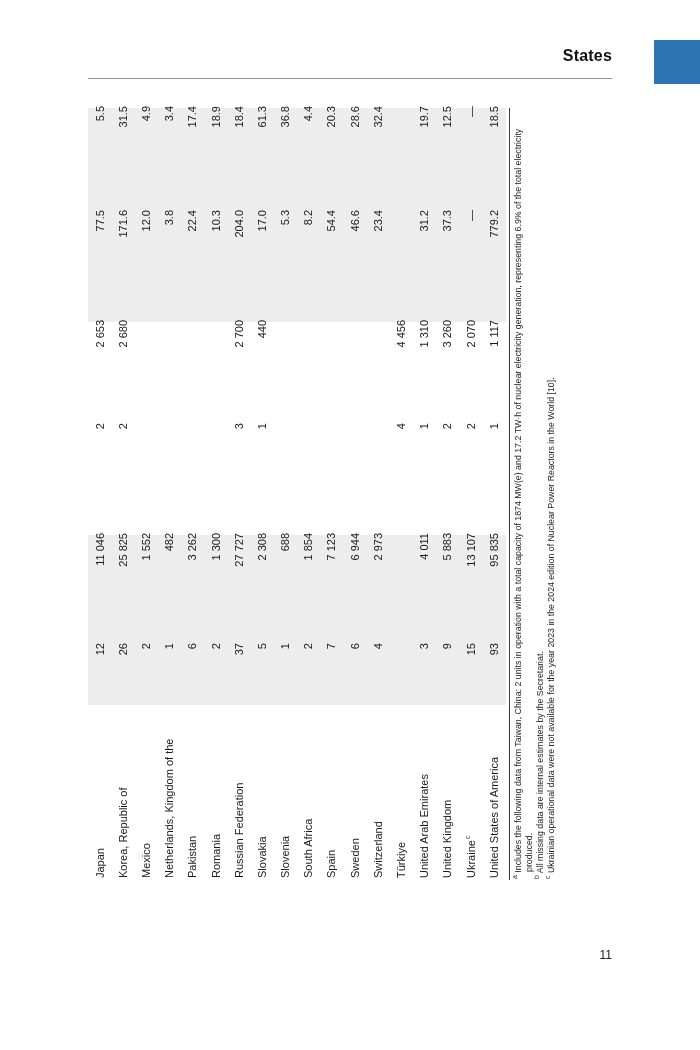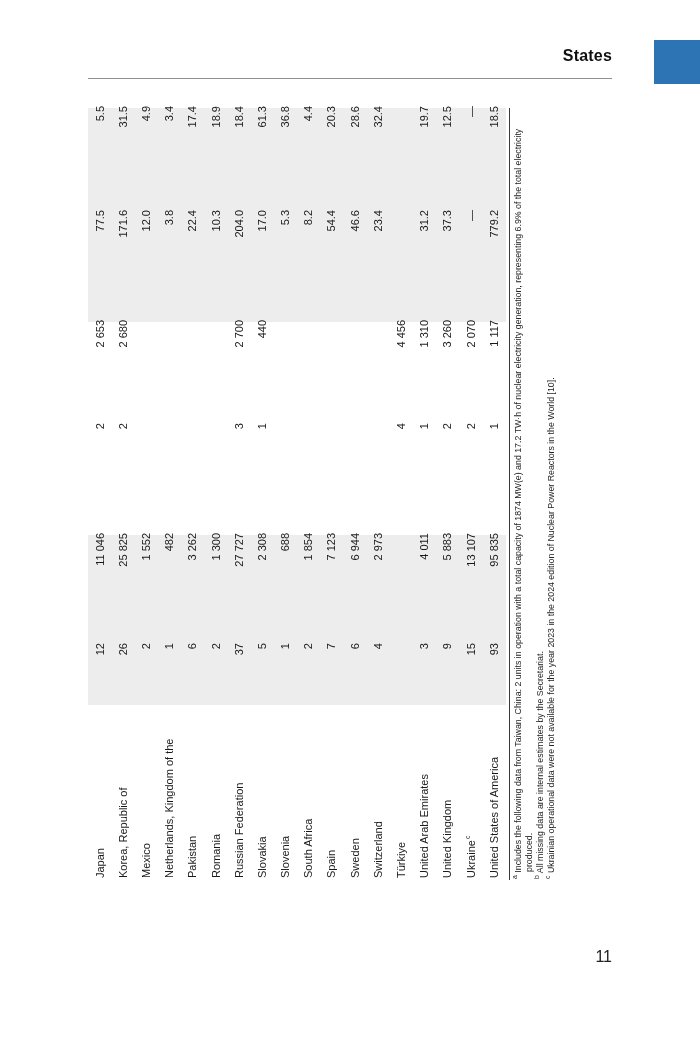--- a/index.html
+++ b/index.html
@@ -29,21 +29,21 @@
   .trow { display:flex; height:23.2px; align-items:center; font-size:11px; }
   .cell-country { width:175px; padding-left:2px; white-space:nowrap; text-align:left; }
   .cell-num { text-align:right; white-space:nowrap; }
   .c1{width:60px} .c2{width:110px} .c3{width:110px} .c4{width:103px} .c5{width:110px} .c6{width:104px}
 
   .table-rule { position:absolute; left:0; top:421px; width:772px; height:1px; background:#3a3a3a; }
   .footnotes { position:absolute; left:0; top:425px; width:772px; font-size:8.8px; line-height:11px; color:#222; }
   .footnote { padding-left:8px; text-indent:-8px; }
   sup { font-size:7px; line-height:0; vertical-align:super; margin-left:1px; }
 
-  .page-number { position:absolute; top:948px; left:88px; width:524px; text-align:right; font-size:16px; color:#222; }
+  .page-number { position:absolute; top:948px; left:88px; width:524px; text-align:right; font-size:12px; color:#222; }
 </style>
 </head>
 <body>
 
 <div class="page">
 
   <div class="blue-tab" style="background: rgb(45, 116, 181);"></div>
 
   <div class="section-label">States</div>
   <div class="header-rule"></div>

